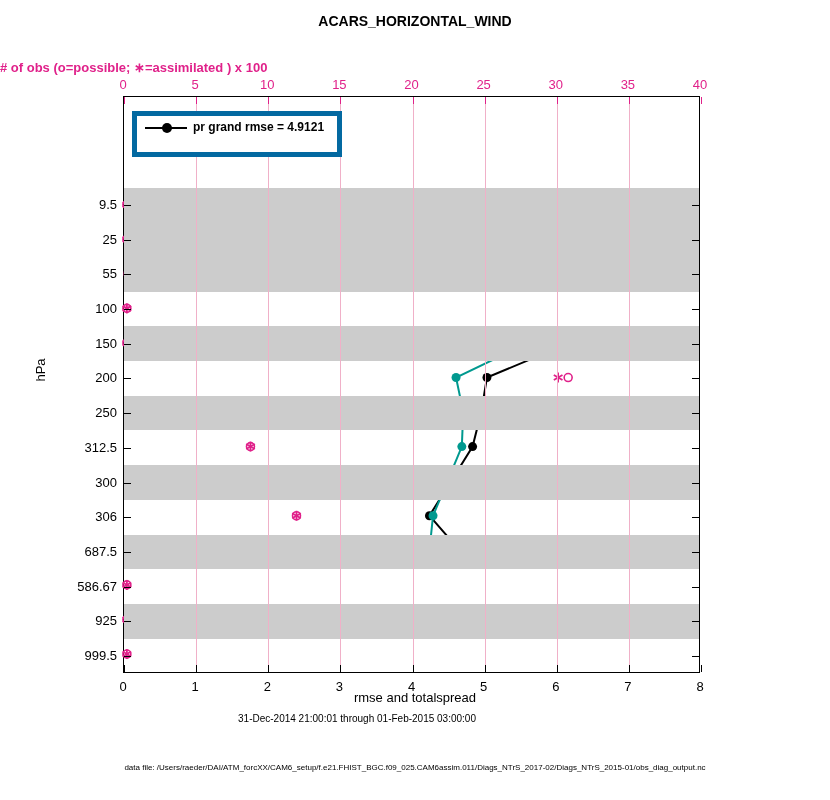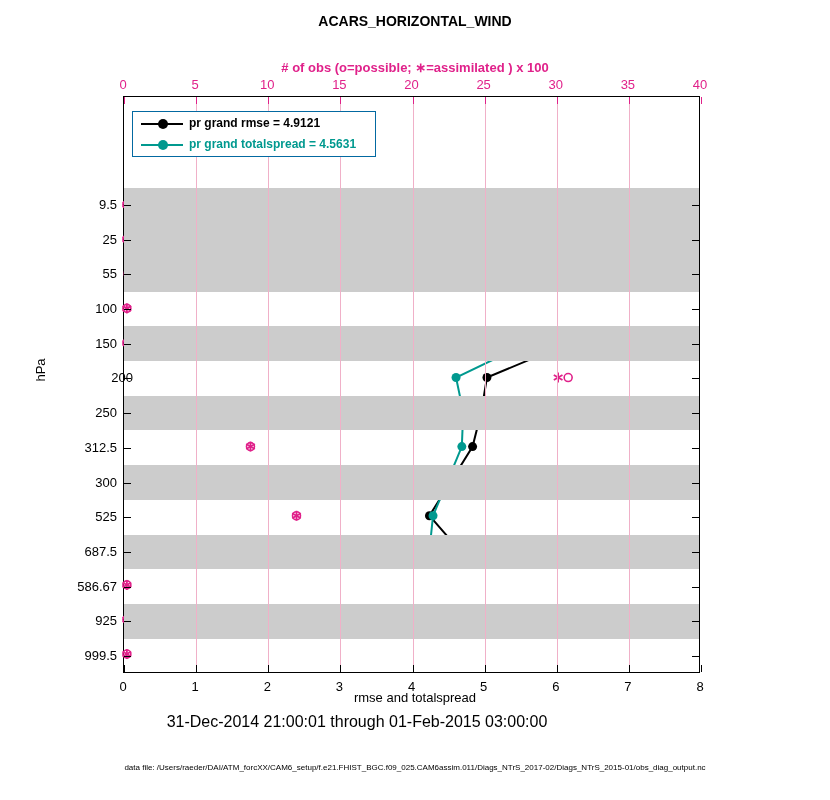--- a/index.html
+++ b/index.html
@@ -25,21 +25,20 @@
   .title-line {
     font-size: 14px;
     font-weight: bold;
     line-height: 19px;
   }
   .top-axis-label {
     position: absolute;
     left: 0;
     top: 60px;
     width: 830px;
-    text-align: center;
     font-size: 13px;
     font-weight: bold;
     color: #e0218a;
   }
   
   #plot {
     position: absolute;
     left: 123px;
     top: 96px;
     width: 577px;
@@ -128,40 +127,40 @@
     transform: rotate(-90deg) translate(-50%, -50%);
     transform-origin: left top;
     white-space: nowrap;
   }
   .date-range {
     position: absolute;
     left: 0;
     top: 713px;
     width: 714px;
     text-align: center;
-    font-size: 16px;
+    font-size: 10px;
     color: #000000;
   }
   .datafile {
     position: absolute;
     left: 0;
     top: 763px;
     width: 830px;
     text-align: center;
     font-size: 8px;
     color: #000000;
   }
   
   #legend {
     position: absolute;
     left: 132px;
     top: 111px;
-    width: 244px;
+    width: 210px;
     height: 46px;
-    border: 1px solid #0369a1;
+    border: 5px solid #0369a1;
     background: #ffffff;
     box-sizing: border-box;
     text-align: center;
   }
   .legend-row {
     position: absolute;
     left: 0;
     width: 100%;
     height: 20px;
   }
@@ -371,25 +370,20 @@
     <div class="tick-left" style="top: 559px;"></div>
     <div class="tick-right" style="top: 559px;"></div>
   </div>
 
 <div id="legend">
     <div class="legend-row" style="top: 2px;">
       <div class="legend-line" style="background: rgb(0, 0, 0);"></div>
       <div class="legend-dot" style="background: rgb(0, 0, 0);"></div>
       <div class="legend-text" style="color: rgb(0, 0, 0);">pr grand rmse = 4.9121</div>
     </div>
-    <div class="legend-row" style="top: 23px;">
-      <div class="legend-line" style="background: rgb(0, 153, 143);"></div>
-      <div class="legend-dot" style="background: rgb(0, 153, 143);"></div>
-      <div class="legend-text" style="color: rgb(0, 153, 143);">pr grand totalspread = 4.5631</div>
-    </div>
   </div>
 
 <div class="axis-y-title">hPa</div>
 <div class="axis-x-title">rmse and totalspread</div>
 <div class="date-range">31-Dec-2014 21:00:01 through 01-Feb-2015 03:00:00</div>
 <div class="datafile">data file: /Users/raeder/DAI/ATM_forcXX/CAM6_setup/f.e21.FHIST_BGC.f09_025.CAM6assim.011/Diags_NTrS_2017-02/Diags_NTrS_2015-01/obs_diag_output.nc</div>
 
 <div class="xlab-bottom" style="left: 123px; top: 679px;">0</div>
 <div class="xlab-bottom" style="left: 195.125px; top: 679px;">1</div>
 <div class="xlab-bottom" style="left: 267.25px; top: 679px;">2</div>
@@ -406,21 +400,21 @@
 <div class="xlab-top" style="left: 411.5px; top: 92px; text-align: right;">20</div>
 <div class="xlab-top" style="left: 483.625px; top: 92px;">25</div>
 <div class="xlab-top" style="left: 555.75px; top: 92px;">30</div>
 <div class="xlab-top" style="left: 627.875px; top: 92px;">35</div>
 <div class="xlab-top" style="left: 700px; top: 92px;">40</div>
 <div class="ylab" style="left: 117px; top: 204px;">9.5</div>
 <div class="ylab" style="left: 117px; top: 238.692px;">25</div>
 <div class="ylab" style="left: 117px; top: 273.385px;">55</div>
 <div class="ylab" style="left: 117px; top: 308.077px;">100</div>
 <div class="ylab" style="left: 117px; top: 342.769px;">150</div>
-<div class="ylab" style="left: 117px; top: 377.462px; margin-left: 16px;">200</div>
+<div class="ylab" style="left: 117px; top: 377.462px;">200</div>
 <div class="ylab" style="left: 117px; top: 412.154px;">250</div>
 <div class="ylab" style="left: 117px; top: 446.846px;">312.5</div>
 <div class="ylab" style="left: 117px; top: 481.538px;">300</div>
-<div class="ylab" style="left: 117px; top: 516.231px;">525</div>
+<div class="ylab" style="left: 117px; top: 516.231px;">306</div>
 <div class="ylab" style="left: 117px; top: 550.923px;">687.5</div>
 <div class="ylab" style="left: 117px; top: 585.615px;">586.67</div>
 <div class="ylab" style="left: 117px; top: 620.308px;">925</div>
 <div class="ylab" style="left: 117px; top: 655px;">999.5</div>
 
 </body></html>

